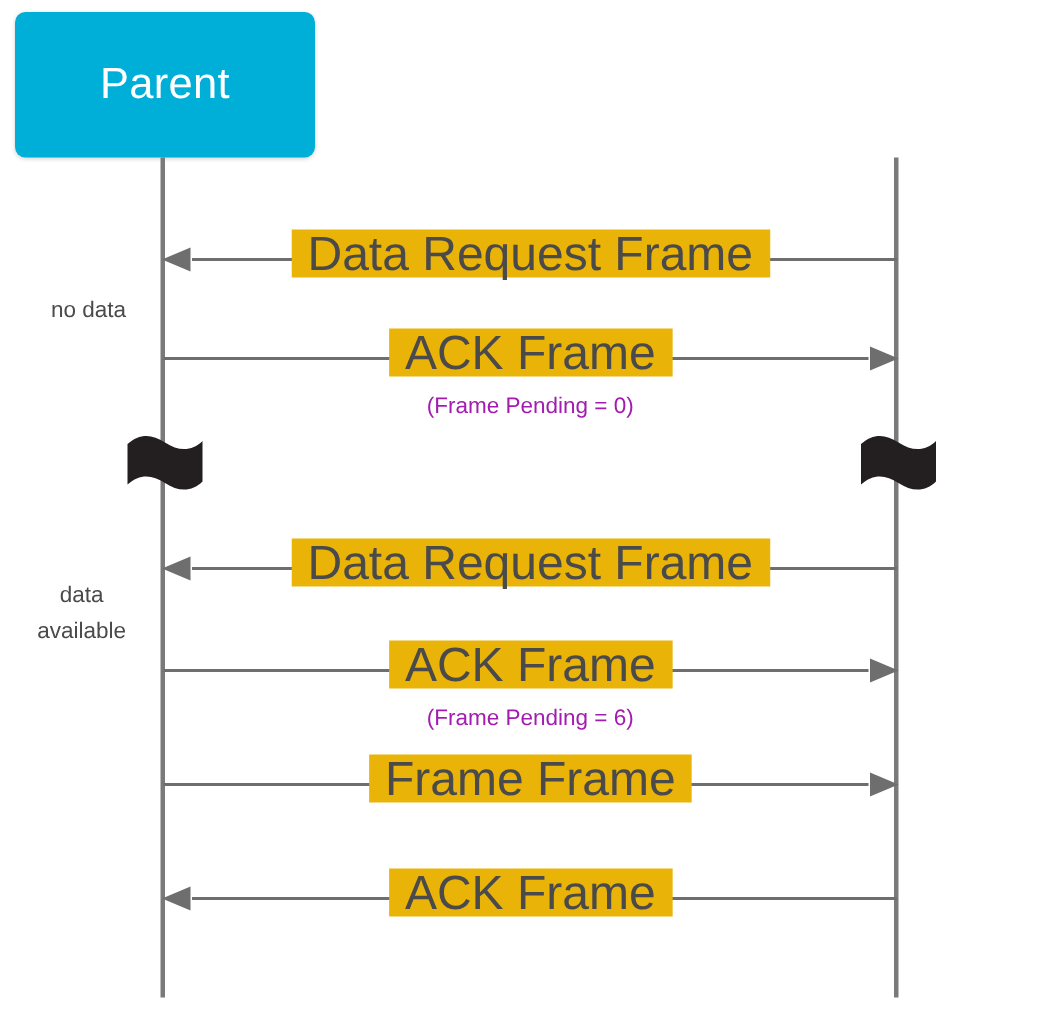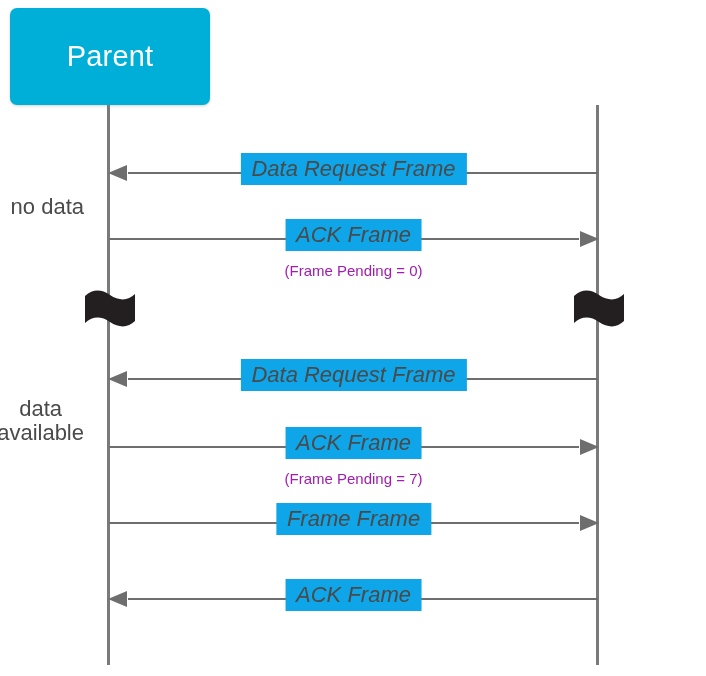--- a/index.html
+++ b/index.html
@@ -79,51 +79,50 @@
   }
   .arrowhead.right {
     right: -1px;
     border-left: 19px solid #6e6e6e;
   }
   .msg-label {
     position: absolute;
     left: 50%;
     transform: translateX(-50%);
     top: -19px;
-    background: #0ea5e9;
+    background: #eab308;
     padding: 0 11px;
     color: #4a4a4a;
-    font-size: 22px;
+    font-size: 32px;
     line-height: 32px;
     white-space: nowrap;
-    font-style: italic;
   }
   .msg-sublabel {
     position: absolute;
     left: 50%;
     transform: translateX(-50%);
     top: 24px;
     color: #a21caf;
     font-size: 15px;
     line-height: 18px;
     white-space: nowrap;
   }
 
   
   .side-note {
     position: absolute;
     right: 612px;   
     color: #4a4a4a;
-    font-size: 22px;
+    font-size: 15px;
     line-height: 24px;
     text-align: center;
     white-space: pre-line;
   }
   #note-no-data      { top: 195px; }
-  #note-data-avail   { top: 385px; margin-top: 12px; }
+  #note-data-avail   { top: 385px; }
 
   
   .break-flag {
     position: absolute;
     width: 54px;
     height: 44px;
   }
   #break-parent { left: 83px;  top: 288px; }
   #break-child  { left: 572px; top: 288px; }
 </style>
@@ -167,21 +166,21 @@
   <div class="message" style="top:378px;">
     <div class="msg-seg" style="left:19px; width:470px;"></div>
     <div class="arrowhead left"></div>
     <div class="msg-label">Data Request Frame</div>
   </div>
 
   <div class="message" style="top:446px;">
     <div class="msg-seg" style="left:0; width:470px;"></div>
     <div class="arrowhead right"></div>
     <div class="msg-label">ACK Frame</div>
-    <div class="msg-sublabel">(Frame Pending = 7)</div>
+    <div class="msg-sublabel">(Frame Pending = 6)</div>
   </div>
 
   <div class="message" style="top:522px;">
     <div class="msg-seg" style="left:0; width:470px;"></div>
     <div class="arrowhead right"></div>
     <div class="msg-label">Frame Frame</div>
   </div>
 
   <div class="message" style="top:598px;">
     <div class="msg-seg" style="left:19px; width:470px;"></div>

